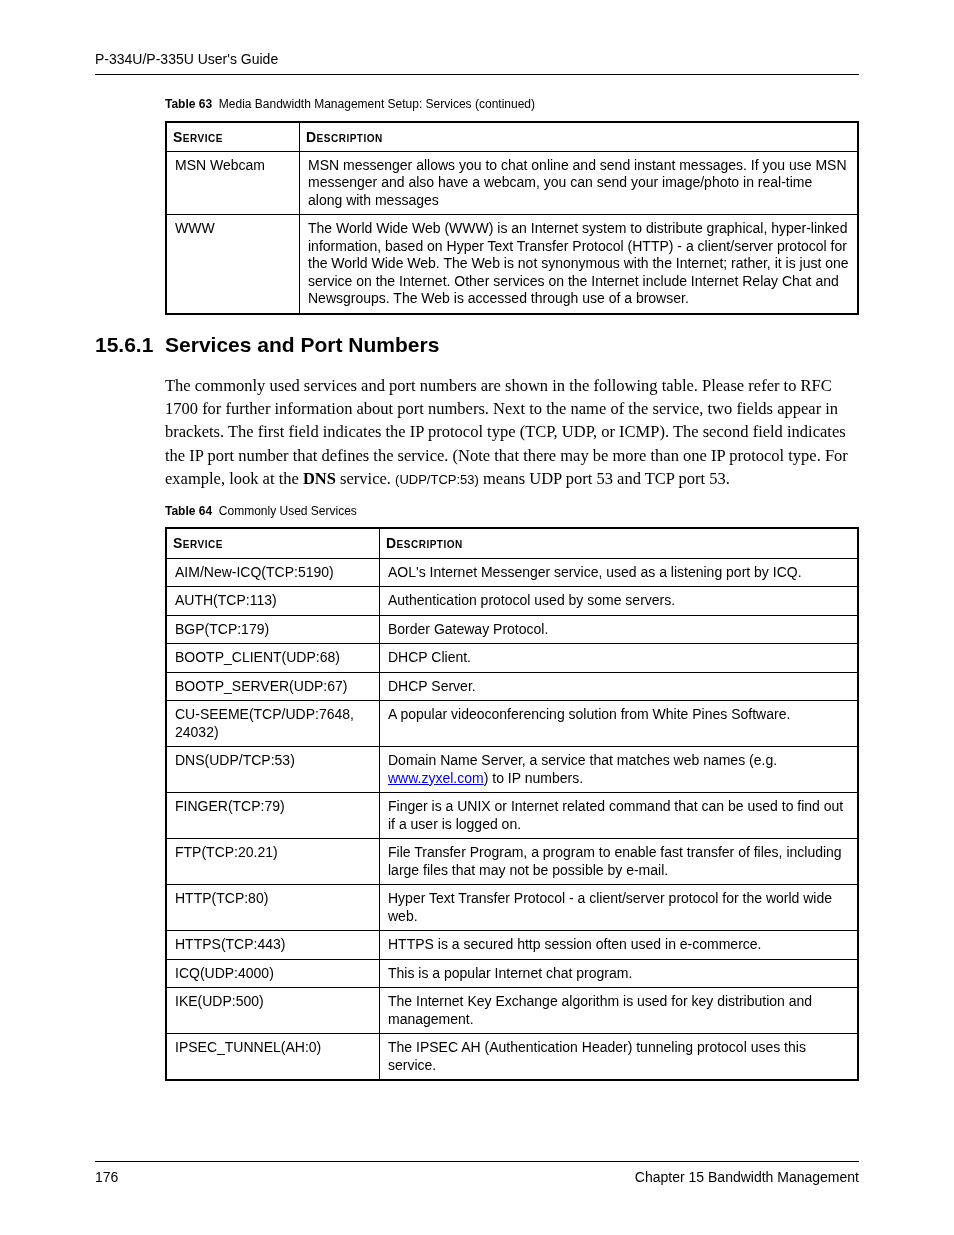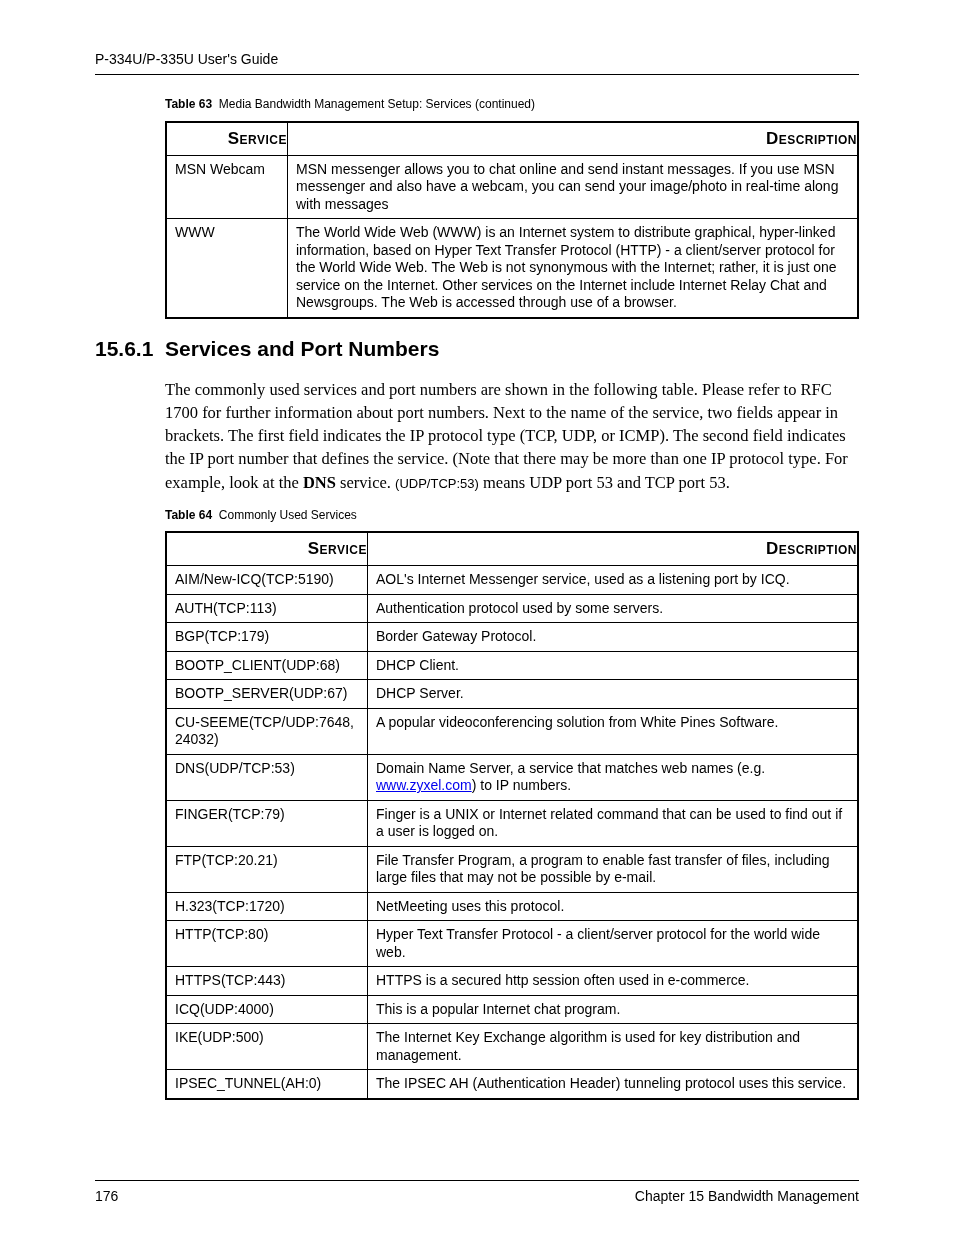--- a/index.html
+++ b/index.html
@@ -24,29 +24,29 @@
   }
   .table-caption b { font-weight: bold; }
   table.doc-table {
     border-collapse: collapse;
     width: calc(100% - 70px);
     margin-left: 70px;
     border: 2px solid #000;
     font-size: 14px;
   }
   table.doc-table th {
-    text-align: right;
+    text-align: left;
     font-weight: bold;
-    padding: 5px 0;
+    padding: 5px 6px;
     border: 1px solid #000;
     border-top: 2px solid #000;
     border-bottom: 1px solid #000;
     font-variant: small-caps;
     letter-spacing: 0.5px;
-    font-size: 17px;
+    font-size: 14px;
   }
   table.doc-table td {
     padding: 5px 8px;
     border: 1px solid #000;
     vertical-align: top;
     font-size: 14px;
     line-height: 1.25;
   }
   .section-heading {
     font-size: 21px;
@@ -153,24 +153,20 @@
     </tr>
     <tr>
         <td>FINGER(TCP:79)</td>
         <td>Finger is a UNIX or Internet related command that can be used to find out if a user is logged on.</td>
       </tr>
     <tr>
         <td>FTP(TCP:20.21)</td>
         <td>File Transfer Program, a program to enable fast transfer of files, including large files that may not be possible by e-mail.</td>
       </tr>
     <tr>
-        <td>H.323(TCP:1720)</td>
-        <td>NetMeeting uses this protocol.</td>
-      </tr>
-    <tr>
         <td>HTTP(TCP:80)</td>
         <td>Hyper Text Transfer Protocol - a client/server protocol for the world wide web.</td>
       </tr>
     <tr>
         <td>HTTPS(TCP:443)</td>
         <td>HTTPS is a secured http session often used in e-commerce.</td>
       </tr>
     <tr>
         <td>ICQ(UDP:4000)</td>
         <td>This is a popular Internet chat program.</td>

